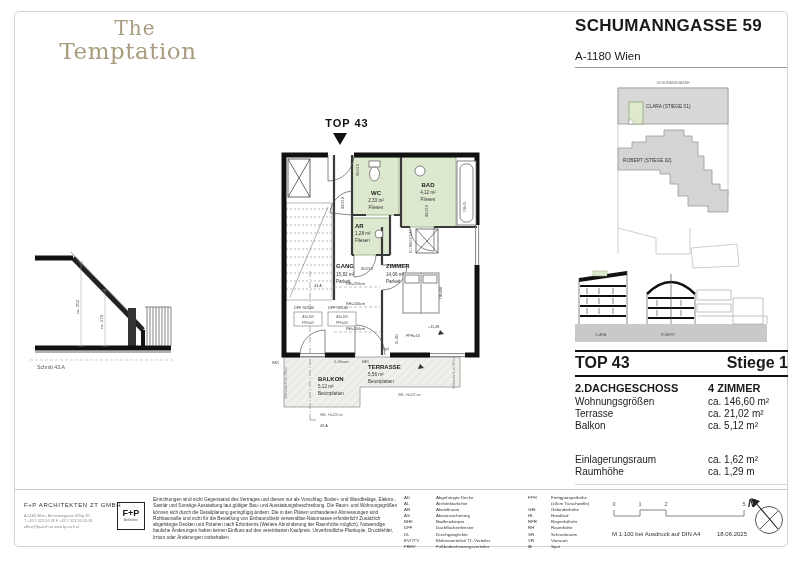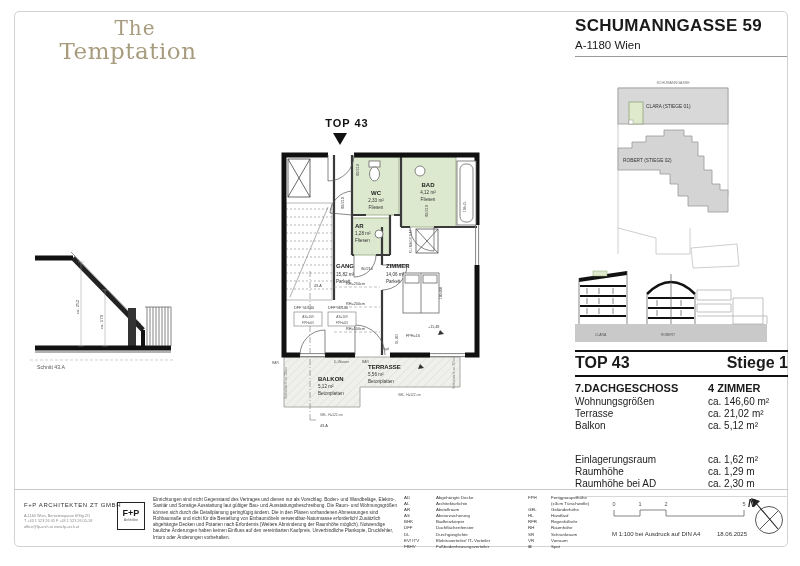--- a/index.html
+++ b/index.html
@@ -9,21 +9,21 @@
   .frame { position:absolute; left:14px; top:11px; width:774px; height:536px;
            border:1px solid #d2d2cf; border-radius:5px; }
   
   .logo { position:absolute; left:58px; top:18px; width:140px; text-align:center;
           font-family:"DejaVu Serif", serif; color:#a89c7e; line-height:1.05; }
   .logo .l1 { font-size:20px; letter-spacing:1px; display:block; margin-left:14px;}
   .logo .l2 { font-size:23px; letter-spacing:.5px; display:block; }
   
   .hdr { position:absolute; left:575px; top:16px; width:212px; }
   .hdr .title { font-size:17px; font-weight:700; letter-spacing:.3px; }
-  .hdr .sub { font-size:11.5px; margin-top:3px; }
+  .hdr .sub { font-size:11.5px; margin-top:14px; }
   .hdr .rule { border-top:1px solid #9a9a9a; margin-top:5px; }
   
   .ui { position:absolute; left:575px; top:350px; width:213px; }
   .ui-head { display:flex; justify-content:space-between; align-items:baseline;
              border-top:2px solid #111; border-bottom:2px solid #111; padding:2px 0 3px; }
   .ui-head .a { font-size:16px; font-weight:700; }
   .ui-head .b { font-size:16px; font-weight:600; }
   .ui-sub { position:relative; margin-top:5px; font-size:11px; font-weight:700; height:14px; }
   .ui-sub .val { position:absolute; left:133px; top:0; }
   .uirow { position:relative; font-size:10px; line-height:12.2px; }
@@ -116,30 +116,29 @@
     <text x="22" y="92" style="font-size:3.4px;fill:#555">CLARA</text>
     <text x="88" y="92" style="font-size:3.4px;fill:#555">ROBERT</text>
   </svg>
 
   <div class="ui">
     <div class="ui-head">
       <span class="a">TOP 43</span>
       <span class="b">Stiege 1</span>
     </div>
     <div class="ui-sub">
-      <span>7.DACHGESCHOSS</span>
+      <span>2.DACHGESCHOSS</span>
       <span class="val">4 ZIMMER</span>
     </div>
     <div class="uirow"><span>Wohnungsgrößen</span><span class="val">ca. 146,60 m²</span></div>
     <div class="uirow"><span>Terrasse</span><span class="val">ca. 21,02 m²</span></div>
     <div class="uirow"><span>Balkon</span><span class="val">ca. 5,12 m²</span></div>
     <div class="uigap"></div>
     <div class="uirow"><span>Einlagerungsraum</span><span class="val">ca. 1,62 m²</span></div>
     <div class="uirow"><span>Raumhöhe</span><span class="val">ca. 1,29 m</span></div>
-    <div class="uirow"><span>Raumhöhe bei AD</span><span class="val">ca. 2,30 m</span></div>
     <div class="ui-bot"></div>
   </div>
 
   <svg style="left:270px;top:115px" width="300" height="340" viewBox="0 0 300 340">
     <defs>
       <pattern id="hatch" width="6" height="6" patternTransform="rotate(45)" patternUnits="userSpaceOnUse">
         <rect width="6" height="6" fill="#efefec"></rect>
           <line x1="0" y1="0" x2="0" y2="6" stroke="#d9d9d4" stroke-width="1"></line>
       </pattern>
     </defs>

